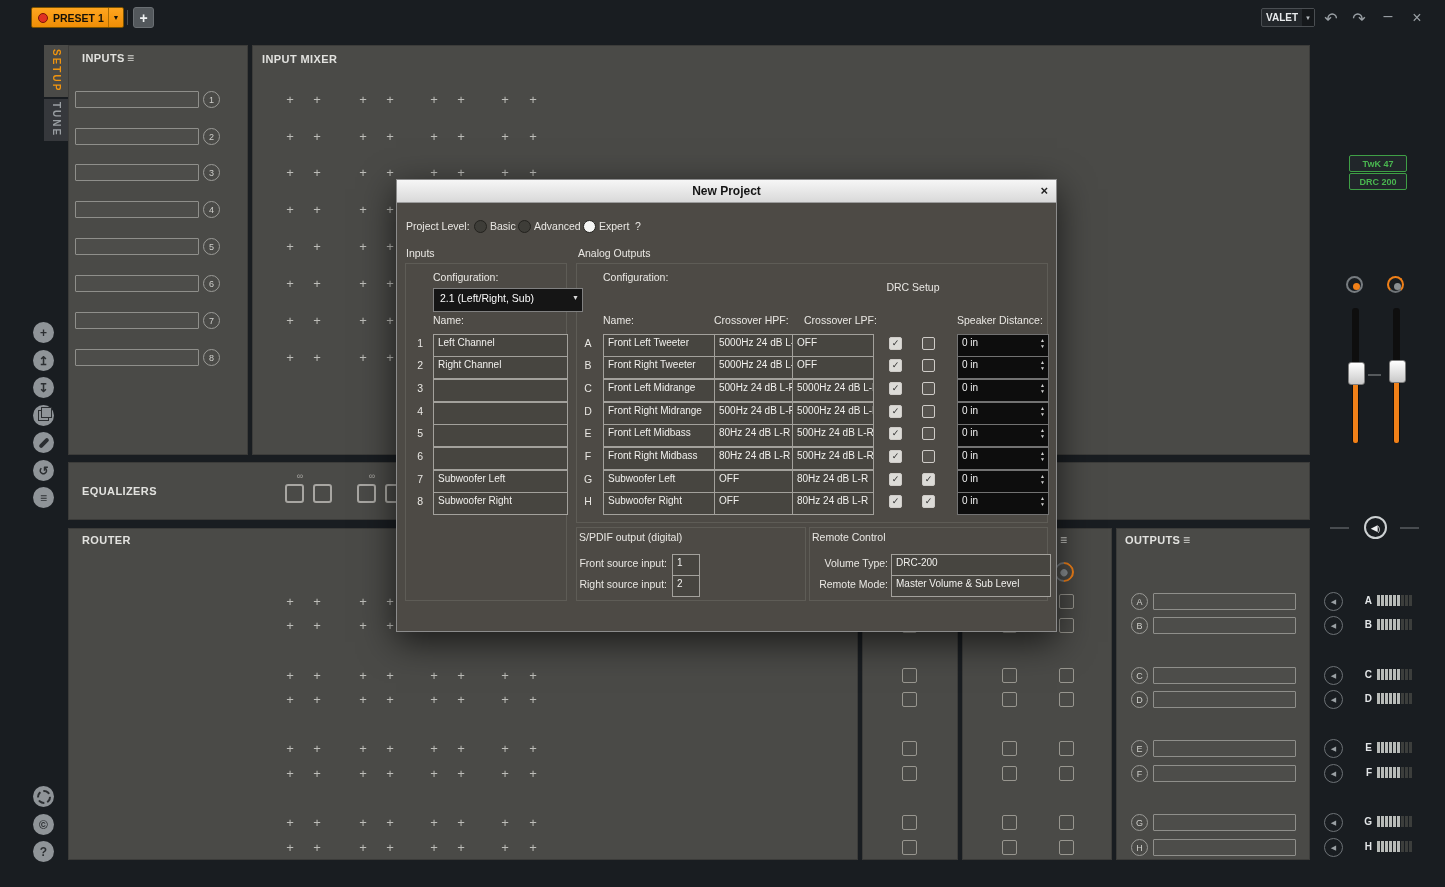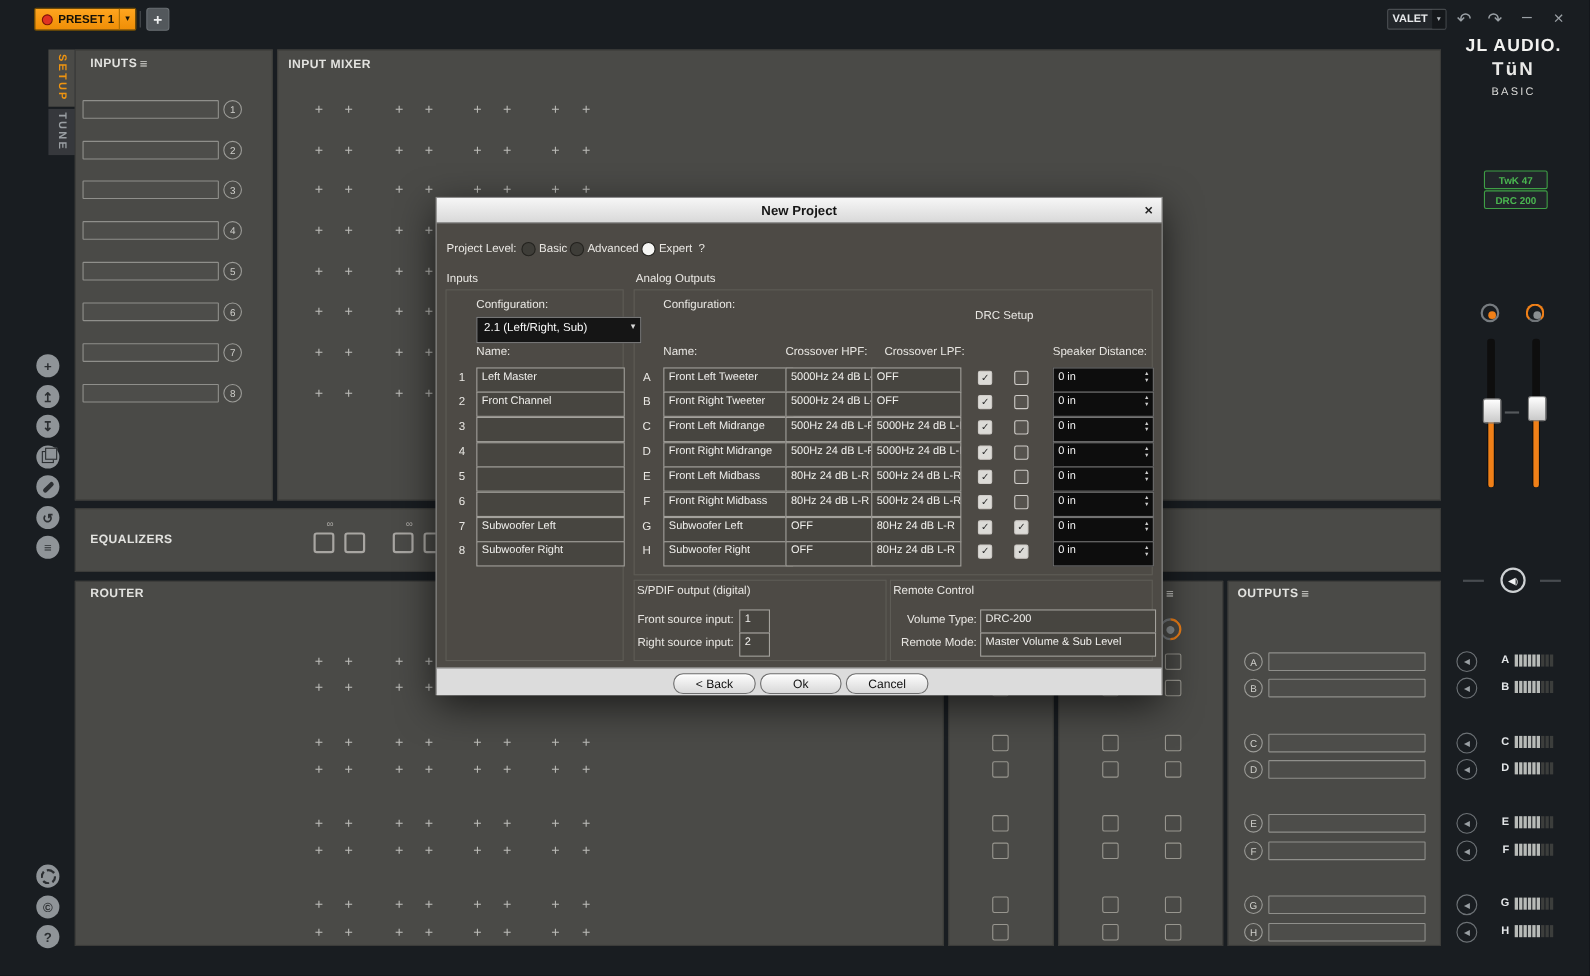--- a/index.html
+++ b/index.html
@@ -327,25 +327,20 @@
       <div class="circ" style="left: 1131px; top: 740px;">E</div>
       <div class="pfield" style="left: 1153px; top: 740px; width: 141px;"></div>
       <div class="circ" style="left: 1131px; top: 765px;">F</div>
       <div class="pfield" style="left: 1153px; top: 765px; width: 141px;"></div>
       <div class="circ" style="left: 1131px; top: 814px;">G</div>
       <div class="pfield" style="left: 1153px; top: 814px; width: 141px;"></div>
       <div class="circ" style="left: 1131px; top: 839px;">H</div>
       <div class="pfield" style="left: 1153px; top: 839px; width: 141px;"></div>
     </div>
 
-  <div class="abs" style="left:1316px;top:33px;width:120px;text-align:center;">
-    <div style="font-size:16px;font-weight:bold;letter-spacing:1px;color:#f2f2f0;">JL AUDIO.</div>
-    <div style="font-size:17px;font-weight:bold;letter-spacing:2px;color:#e9e9e7;margin-top:2px;">TüN</div>
-    <div style="font-size:10px;letter-spacing:2px;color:#dcdcda;margin-top:5px;">BASIC</div>
-  </div>
   <div class="badge" style="left:1349px;top:155px;">
     <span>TwK 47</span>
     </div>
   <div class="badge" style="left:1349px;top:173px;">
     <span>DRC 200</span>
     </div>
 
   <div class="abs" style="left:1346px;top:276px;width:17px;height:17px;border-radius:50%;border:2px solid #777c80;">
     <span style="position:absolute;left:5px;top:5px;width:7px;height:7px;border-radius:50%;background:#f08018;"></span>
     </div>
@@ -494,23 +489,23 @@
 
     <div class="dlabel" style="left:206px;top:91px;">Configuration:</div>
     <div class="dlabel" style="left:206px;top:134px;">Name:</div>
     <div class="dlabel" style="left:317px;top:134px;">Crossover HPF:</div>
     <div class="dlabel" style="left:395px;top:134px;margin-left:12px;">Crossover LPF:</div>
     <div class="dlabel" style="left:466px;top:101px;width:100px;text-align:center;">DRC Setup</div>
     <div class="dlabel" style="left:560px;top:134px;">Speaker Distance:</div>
 
     <div id="dlg-input-rows">
         <div class="dlabel" style="left: 12px; top: 156.5px; width: 14px; text-align: right;">1</div>
-        <div class="dfield" style="left: 36px; top: 153.5px; width: 125px;">Left Master</div>
+        <div class="dfield" style="left: 36px; top: 153.5px; width: 125px;">Left Channel</div>
         <div class="dlabel" style="left: 12px; top: 179.2px; width: 14px; text-align: right;">2</div>
-        <div class="dfield" style="left: 36px; top: 176.2px; width: 125px;">Front Channel</div>
+        <div class="dfield" style="left: 36px; top: 176.2px; width: 125px;">Right Channel</div>
         <div class="dlabel" style="left: 12px; top: 201.9px; width: 14px; text-align: right;">3</div>
         <div class="dfield" style="left: 36px; top: 198.9px; width: 125px;"></div>
         <div class="dlabel" style="left: 12px; top: 224.6px; width: 14px; text-align: right;">4</div>
         <div class="dfield" style="left: 36px; top: 221.6px; width: 125px;"></div>
         <div class="dlabel" style="left: 12px; top: 247.3px; width: 14px; text-align: right;">5</div>
         <div class="dfield" style="left: 36px; top: 244.3px; width: 125px;"></div>
         <div class="dlabel" style="left: 12px; top: 270px; width: 14px; text-align: right;">6</div>
         <div class="dfield" style="left: 36px; top: 267px; width: 125px;"></div>
         <div class="dlabel" style="left: 12px; top: 292.7px; width: 14px; text-align: right;">7</div>
         <div class="dfield" style="left: 36px; top: 289.7px; width: 125px;">Subwoofer Left</div>
@@ -581,19 +576,14 @@
     <div class="dfield" style="left:275px;top:374px;width:18px;height:16px;">1</div>
     <div class="dlabel r" style="left:156px;top:398px;width:114px;">Right source input:</div>
     <div class="dfield" style="left:275px;top:395px;width:18px;height:16px;">2</div>
 
     <div class="dlabel" style="left:415px;top:351px;">Remote Control</div>
     <div class="dlabel r" style="left:415px;top:377px;width:76px;">Volume Type:</div>
     <div class="dfield" style="left:494px;top:374px;width:150px;height:16px;">DRC-200</div>
     <div class="dlabel r" style="left:412px;top:398px;width:79px;">Remote Mode:</div>
     <div class="dfield" style="left:494px;top:395px;width:150px;height:16px;">Master Volume &amp; Sub Level</div>
 
-    <div id="dlg-footer">
-      <div class="dbtn" style="left:215px;width:73px;">&lt; Back</div>
-      <div class="dbtn" style="left:294px;width:72px;">Ok</div>
-      <div class="dbtn" style="left:372px;width:73px;">Cancel</div>
-    </div>
   </div>
 </div>
 
 </body></html>

